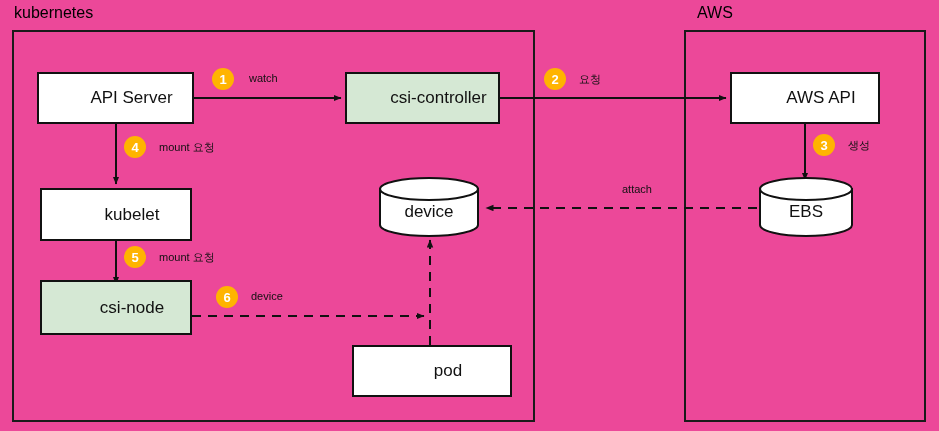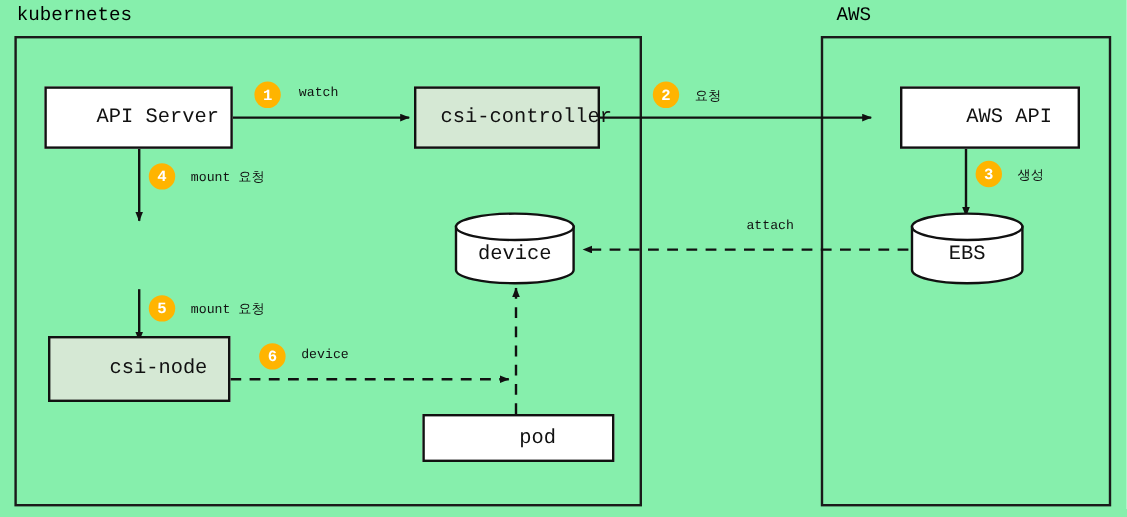--- a/index.html
+++ b/index.html
@@ -7,23 +7,22 @@
     padding: 0;
     background: #ffffff;
   }
   body {
     font-family: "Liberation Sans", "DejaVu Sans", sans-serif;
   }
   #canvas {
     position: relative;
     width: 939px;
     height: 431px;
-    background: #86efac;
+    background: #ec4899;
     overflow: hidden;
-    font-family: Liberation Mono, monospace;
   }
   .zone-label {
     position: absolute;
     font-size: 16px;
     color: #000000;
     white-space: nowrap;
   }
   .zone-box {
     position: absolute;
     border: 2px solid #1a1a1a;
@@ -136,30 +135,33 @@
   <div class="cyl-label" style="left:757px; top:186px; width:98px; height:52px;">EBS</div>
 
   <div class="node-box" style="left:37px; top:72px; width:157px; height:52px;">
     <span>API Server</span>
   </div>
 
   <div class="node-box green" style="left:345px; top:72px; width:155px; height:52px;">
     <span>csi-controller</span>
   </div>
 
-  <div class="node-box" style="left:730px; top:72px; width:150px; height:52px;margin-left:20px;">
+  <div class="node-box" style="left:730px; top:72px; width:150px; height:52px;">
     <span>AWS API</span>
   </div>
 
+  <div class="node-box" style="left:40px; top:188px; width:152px; height:53px;">
+    <span>kubelet</span>
+  </div>
 
   <div class="node-box green" style="left:40px; top:280px; width:152px; height:55px;">
     <span>csi-node</span>
   </div>
 
-  <div class="node-box" style="left:352px; top:345px; width:160px; height:40px;">
+  <div class="node-box" style="left:352px; top:345px; width:160px; height:52px;">
     <span>pod</span>
   </div>
 
   <div class="badge" style="left:212px; top:68px;">1</div>
   <div class="edge-label" style="left:249px; top:72px;">watch</div>
 
   <div class="badge" style="left:544px; top:68px;">2</div>
   <div class="edge-label" style="left:579px; top:72px;">요청</div>
 
   <div class="badge" style="left:813px; top:134px;">3</div>

